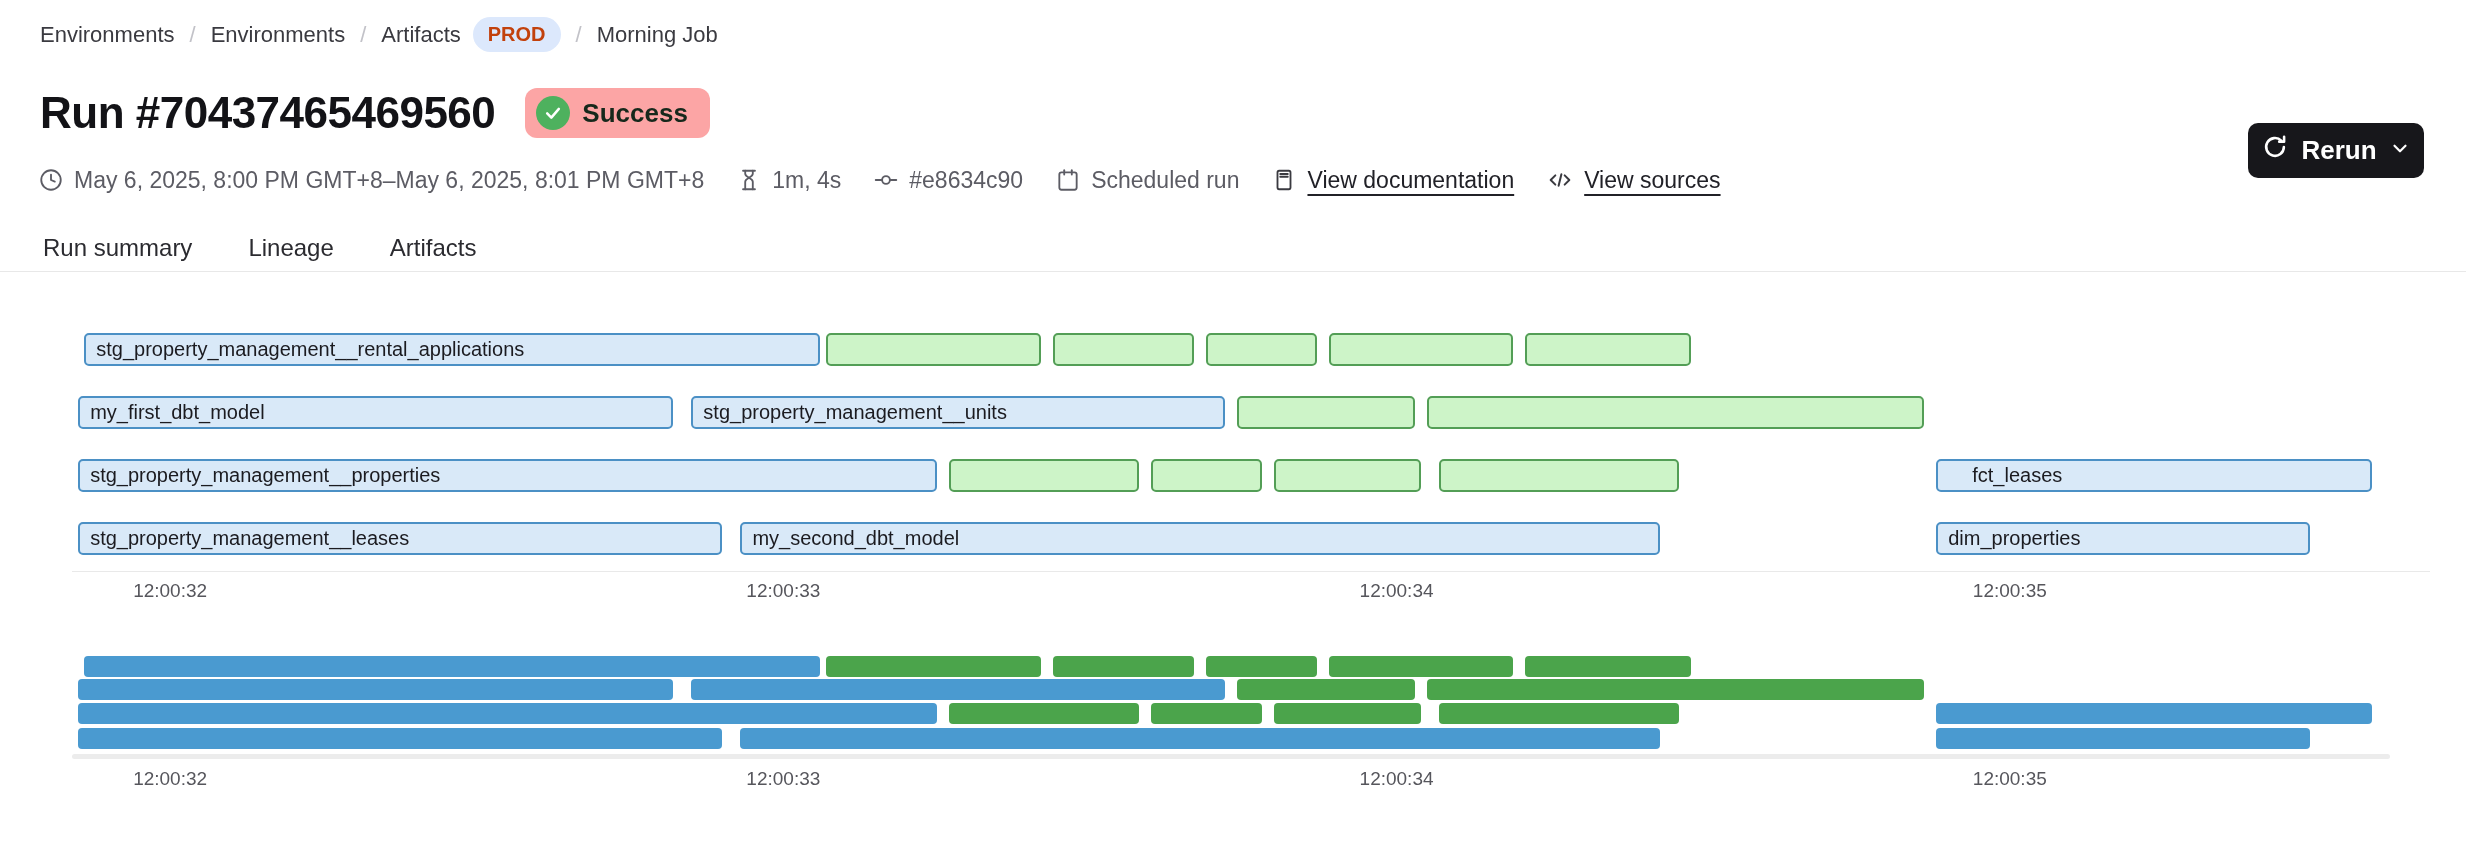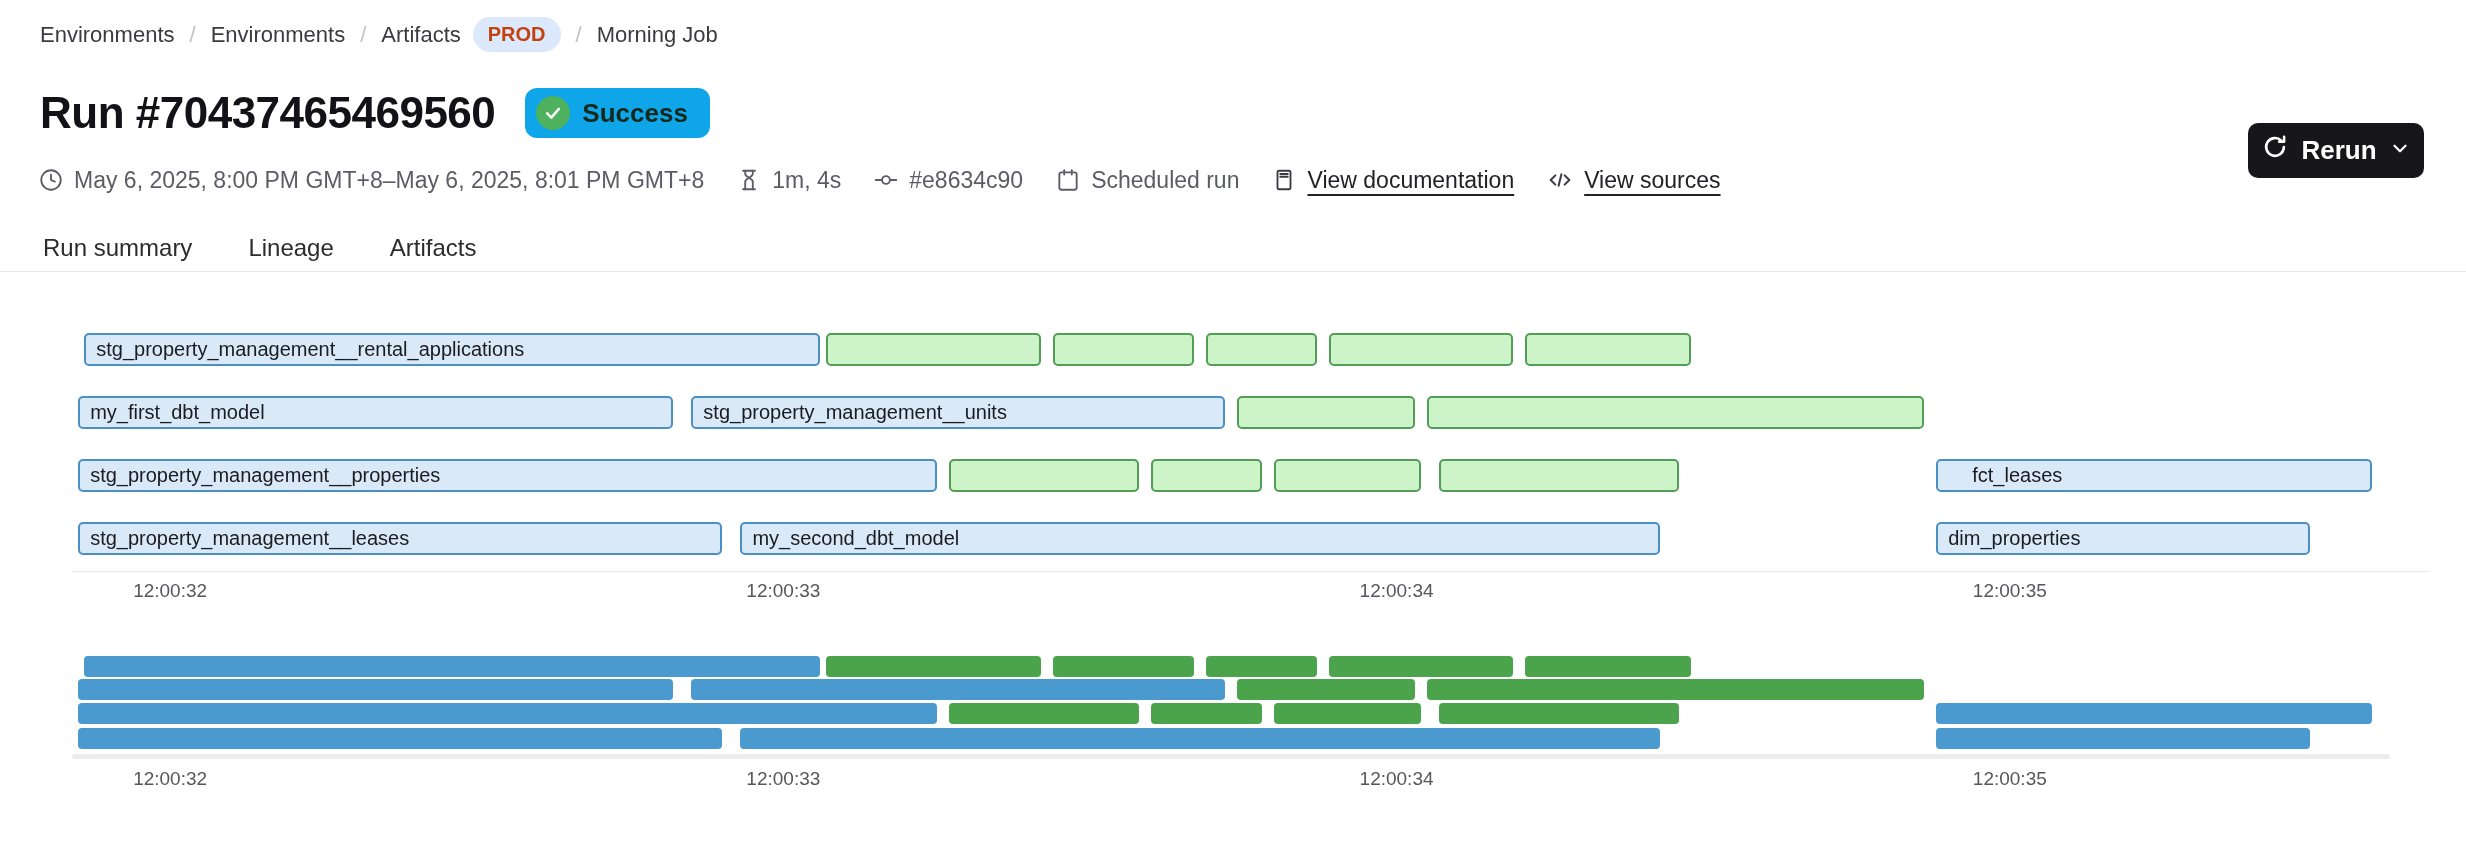--- a/index.html
+++ b/index.html
@@ -25,21 +25,21 @@
   .prod-pill {
     background: #dce8fc; color: #c2410c; font-weight: 600;
     font-size: 20px; padding: 6px 15px; border-radius: 18px;
   }
 
   
   .title-row { position: absolute; left: 40px; top: 88px; display: flex; align-items: center; gap: 30px; }
   .page-title { margin: 0; font-size: 44px; font-weight: 600; color: #131317; letter-spacing: -0.5px; }
   .status-badge {
     display: flex; align-items: center; gap: 12px;
-    background: #0ea5e9; border-radius: 12px; padding: 8px 22px 8px 11px;
+    background: #fca5a5; border-radius: 12px; padding: 8px 22px 8px 11px;
     font-size: 26px; font-weight: 600; color: #16281b;
   }
   .check-circle {
     width: 34px; height: 34px; border-radius: 50%; background: #4eb15e;
     display: flex; align-items: center; justify-content: center; flex: 0 0 auto;
   }
 
   
   .rerun-btn {
     position: absolute; left: 2248px; top: 123px; width: 176px; height: 55px;

